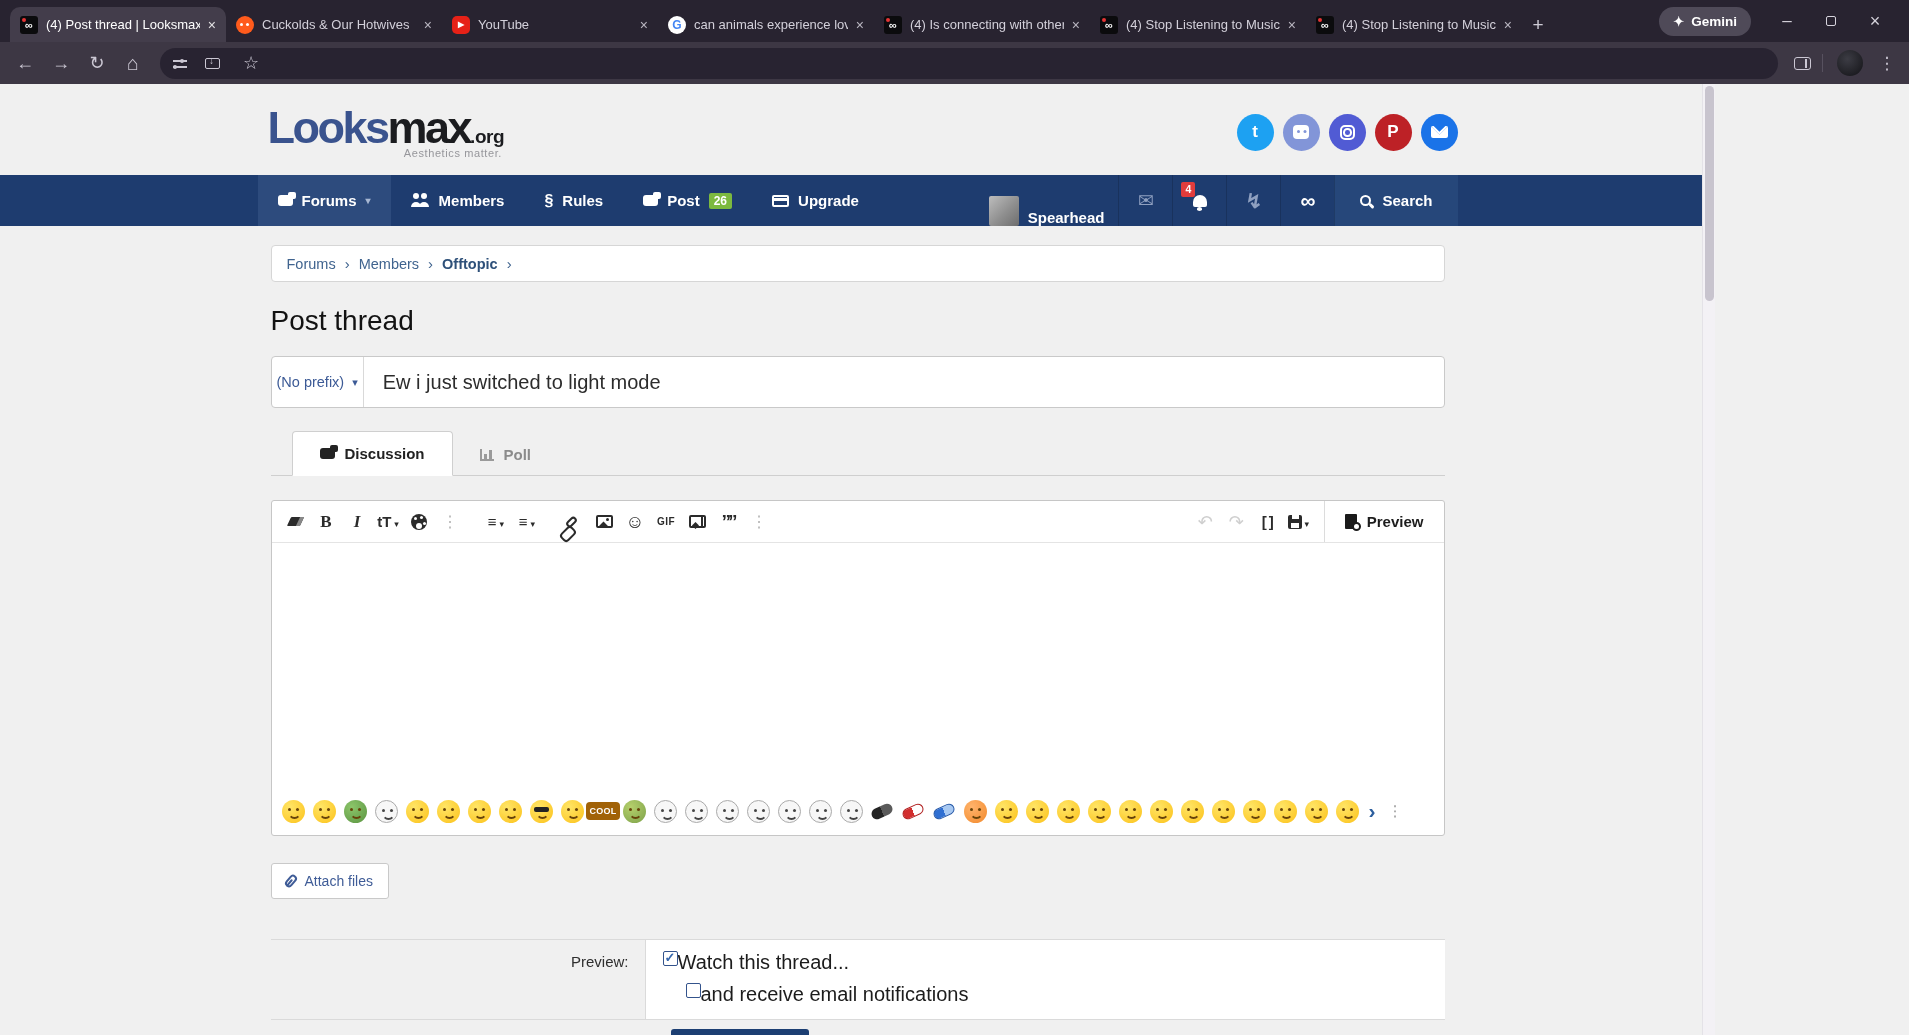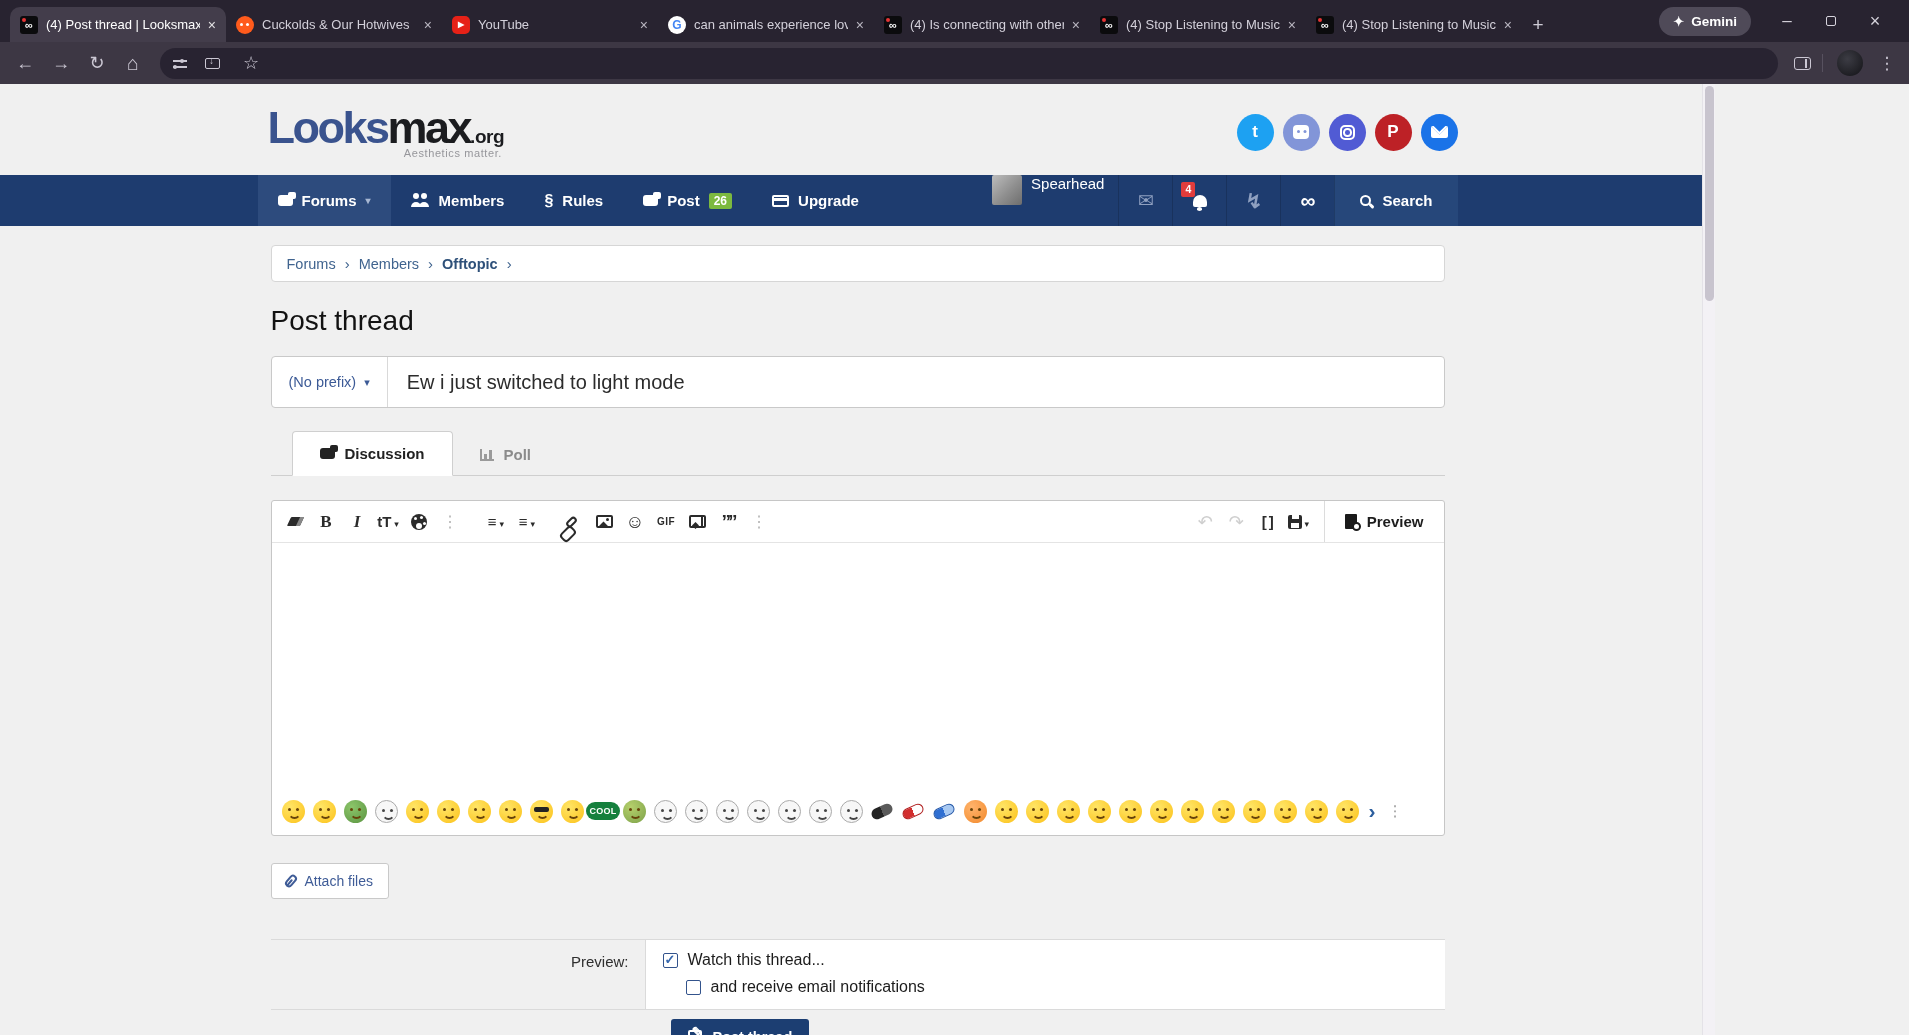--- a/index.html
+++ b/index.html
@@ -78,21 +78,21 @@
   .icon-users{width:19px;height:12px;position:relative;display:inline-block}
   .icon-users::before{content:"";position:absolute;width:6px;height:6px;border-radius:50%;background:currentColor;left:2px;top:-2px;box-shadow:8px 0 0 currentColor}
   .icon-users::after{content:"";position:absolute;width:10px;height:5px;border-radius:5px 5px 0 0;background:currentColor;bottom:0;left:0;box-shadow:8px 0 0 currentColor}
   .icon-card{width:17px;height:12px;border:2px solid currentColor;border-radius:2px;position:relative;display:inline-block}
   .icon-card::after{content:"";position:absolute;left:-1px;right:-1px;top:1.5px;height:3px;background:currentColor}
   .nav-ic.glyph{font-size:16px;font-weight:700}
   .nav-badge{background:#7cb93f;color:#fff;font-size:12px;font-weight:700;padding:1px 5px;border-radius:2px}
   .nav-caret{color:#a8b8d3;font-size:10px}
   .nav-caret::after{content:"▾"}
   .nav-right{margin-left:auto;display:flex;align-items:stretch}
-  .nav-user{display:flex;align-items:flex-start;gap:9px;padding:0 14px;color:#fff;font-weight:400;font-size:15px}
+  .nav-user{display:flex;align-items:flex-end;gap:9px;padding:0 14px;color:#fff;font-weight:700;font-size:15px}
   .nav-avatar{width:30px;height:30px;background:linear-gradient(135deg,#bdbdbd,#8f8f8f 55%,#6d6d6d);border-radius:2px}
   .nav-icell{width:54px;display:flex;align-items:center;justify-content:center;position:relative;border-left:1px solid rgba(0,0,0,.16)}
   .muted{color:#8fa0c0}
   .ic-envelope::after{content:"✉";font-size:19px}
   .icon-bell{width:14px;height:12px;background:#fff;border-radius:7px 7px 2px 2px;position:relative;display:inline-block}
   .icon-bell::after{content:"";position:absolute;left:50%;bottom:-4px;width:5px;height:3.5px;margin-left:-2.5px;background:#fff;border-radius:50%}
   .bell-badge{position:absolute;top:7px;left:8px;background:#e23c3c;color:#fff;font-size:10.5px;font-weight:700;padding:1px 4px;border-radius:2px;line-height:1.2}
   .ic-bolt::after{content:"↯";font-size:20px;font-weight:700}
   .ic-toggle::after{content:"∞";font-size:21px;font-weight:800;color:#fff}
   .nav-search{display:flex;align-items:center;gap:11px;padding:0 25px;background:#26477a;border-left:1px solid rgba(0,0,0,.16);font-weight:700;font-size:15px;color:#fff}
@@ -101,21 +101,21 @@
 
   
   .inner{padding:0 13px}
   .breadcrumb{margin-top:19px;background:#fff;border:1px solid #d6d6d6;border-radius:4px;padding:9px 15px;display:flex;gap:9px;align-items:center;font-size:14.5px;color:#40648f}
   .crumb{color:#40648f}
   .crumb.bold{font-weight:700;color:#2e5079}
   .crumb-sep{color:#40648f;font-size:15px}
   .page-title{font-size:28px;font-weight:400;color:#121212;margin:23px 0 19px}
 
   .title-row{display:flex;background:#fff;border:1px solid #c9c9c9;border-radius:4px;height:52px}
-  .prefix-btn{display:flex;align-items:center;gap:8px;padding:0 17px;border-right:1px solid #d9d9d9;color:#3c5a96;font-size:14.5px}
+  .prefix-btn{display:flex;align-items:center;gap:8px;padding:0 5px;border-right:1px solid #d9d9d9;color:#3c5a96;font-size:14.5px}
   .prefix-caret{font-size:9px;color:#3c5a96}
   .prefix-caret::after{content:"▾";font-size:11px}
   .title-input{display:flex;align-items:center;padding:16px 19px;font-size:20px;color:#2c2c2c;flex:1}
 
   .form-tabs{margin-top:23px;display:flex;align-items:flex-end;border-bottom:1px solid #cfcfcf;padding-left:21px}
   .ftab{display:flex;align-items:center;gap:10px;padding:13px 27px;font-size:15px;font-weight:700;color:#8b8b8b;margin-bottom:-1px}
   .ftab.active{background:#fff;border:1px solid #cfcfcf;border-bottom:1px solid #fff;border-radius:4px 4px 0 0;color:#222}
   .ftab.active .icon-bubble{color:#222}
   .icon-poll{width:14px;height:12px;border-left:2px solid #9a9a9a;border-bottom:2px solid #9a9a9a;position:relative;display:inline-block}
   .icon-poll::before{content:"";position:absolute;left:2px;bottom:0;width:3px;height:5px;background:#9a9a9a}
@@ -173,35 +173,35 @@
   .emoji.frog .face{background:radial-gradient(circle at 35% 30%,#8cc56a,#5a9441)}
   .emoji.green .face{background:radial-gradient(circle at 35% 30%,#b5cf6b,#7da24a)}
   .emoji.orange .face{background:radial-gradient(circle at 35% 30%,#ffb36b,#f28a2d)}
   .emoji.shades .face::before{width:15px;height:5px;border-radius:2px;background:#222;box-shadow:none;left:4px;top:7px}
   .emoji.pill-black .face,.emoji.pill-red .face,.emoji.pill-blue .face{width:22px;height:11px;border-radius:6px;transform:rotate(-25deg)}
   .emoji.pill-black .face{background:linear-gradient(90deg,#242424 50%,#5a5a5a 50%)}
   .emoji.pill-red .face{background:linear-gradient(90deg,#d22f2f 50%,#fff 50%);border:1px solid #b02020}
   .emoji.pill-blue .face{background:linear-gradient(90deg,#2f6fd2 50%,#a8c9f2 50%);border:1px solid #2558a8}
   .emoji.pill-black .face::before,.emoji.pill-red .face::before,.emoji.pill-blue .face::before,
   .emoji.pill-black .face::after,.emoji.pill-red .face::after,.emoji.pill-blue .face::after{display:none}
-  .badge-txt{background:#15803d;color:#fff;font-size:9px;font-weight:800;border-radius:9px;padding:4px 3px;letter-spacing:.3px}
+  .badge-txt{background:#a16207;color:#fff;font-size:9px;font-weight:800;border-radius:4px;padding:4px 3px;letter-spacing:.3px}
   .emoji-more{color:#2d5f9e;font-size:21px;font-weight:700;margin-left:6px;background:none;border:0}
   .emoji-more::after{content:"›"}
   .emoji-kebab{color:#9a9a9a;font-size:15px;margin-left:12px;background:none;border:0}
   .emoji-kebab::after{content:"⋮"}
 
   
   .attach-row{margin-top:27px}
   .attach-btn{display:inline-flex;align-items:center;gap:10px;background:#fff;border:1px solid #c9c9c9;border-radius:3px;padding:9px 15px;font-size:14px;color:#3f5c97;font-family:"Liberation Sans",sans-serif}
   .icon-clip{width:8px;height:14px;border:2px solid #3f5c97;border-radius:5px;transform:rotate(40deg);position:relative;display:inline-block}
   .icon-clip::after{content:"";position:absolute;left:1px;top:3px;width:2px;height:9px;background:#3f5c97;border-radius:2px}
   .options{margin-top:40px;border-top:1px solid #dadada;border-bottom:1px solid #dadada;display:flex}
   .opt-label{width:374px;text-align:right;padding:13px 16px 0 0;font-size:15px;color:#2e2e2e;flex:none}
   .opt-body{flex:1;border-left:1px solid #dadada;background:#fff;padding:11px 0 13px 17px}
-  .opt-row{display:flex;align-items:center;gap:10px;font-size:16px;color:#1c1c1c}
+  .opt-row{display:flex;align-items:flex-start;font-size:20px;color:#1c1c1c}
   .opt-row.indent{margin-top:9px;margin-left:23px}
   .cb{width:15px;height:15px;border:1.5px solid #33538c;border-radius:2px;background:#fff;position:relative;flex:none}
   .cb.checked::after{content:"✓";position:absolute;top:-2px;left:1px;color:#3667ad;font-size:13px;font-weight:700}
   .submit-row{padding:9px 0 0 400px}
   .post-btn{display:inline-flex;align-items:center;gap:11px;background:#1c3e72;color:#fff;border:0;border-radius:3px;padding:10px 17px;font-size:14.5px;font-weight:700;font-family:"Liberation Sans",sans-serif}
   .icon-pencil{width:14px;height:14px;border:2px solid #fff;border-radius:2px;position:relative;display:inline-block}
   .icon-pencil::after{content:"✎";position:absolute;top:-8px;left:2px;font-size:14px;color:#fff}
 
   .scrollbar{position:absolute;top:0;right:0;width:13px;height:951px;background:#f3f1f5;border-left:1px solid #e4e2e7}
   .scroll-thumb{position:absolute;top:2px;left:2px;width:9px;height:215px;background:#c8c4ce;border-radius:5px}

